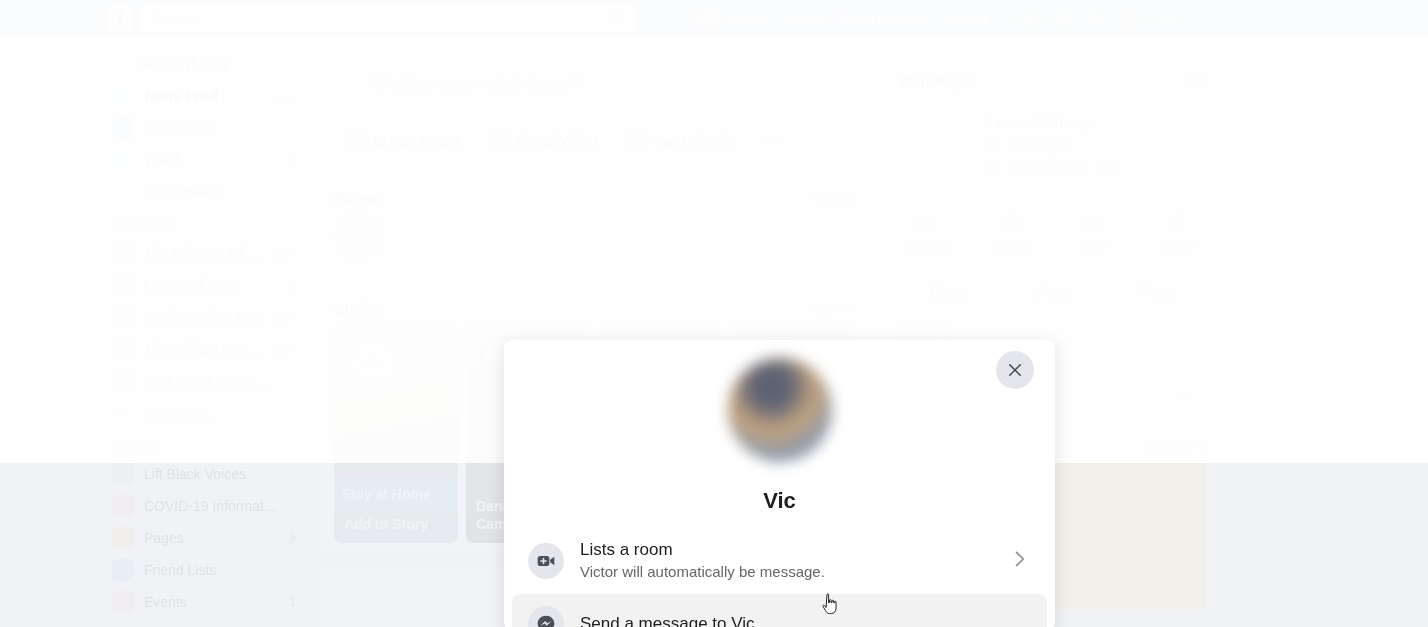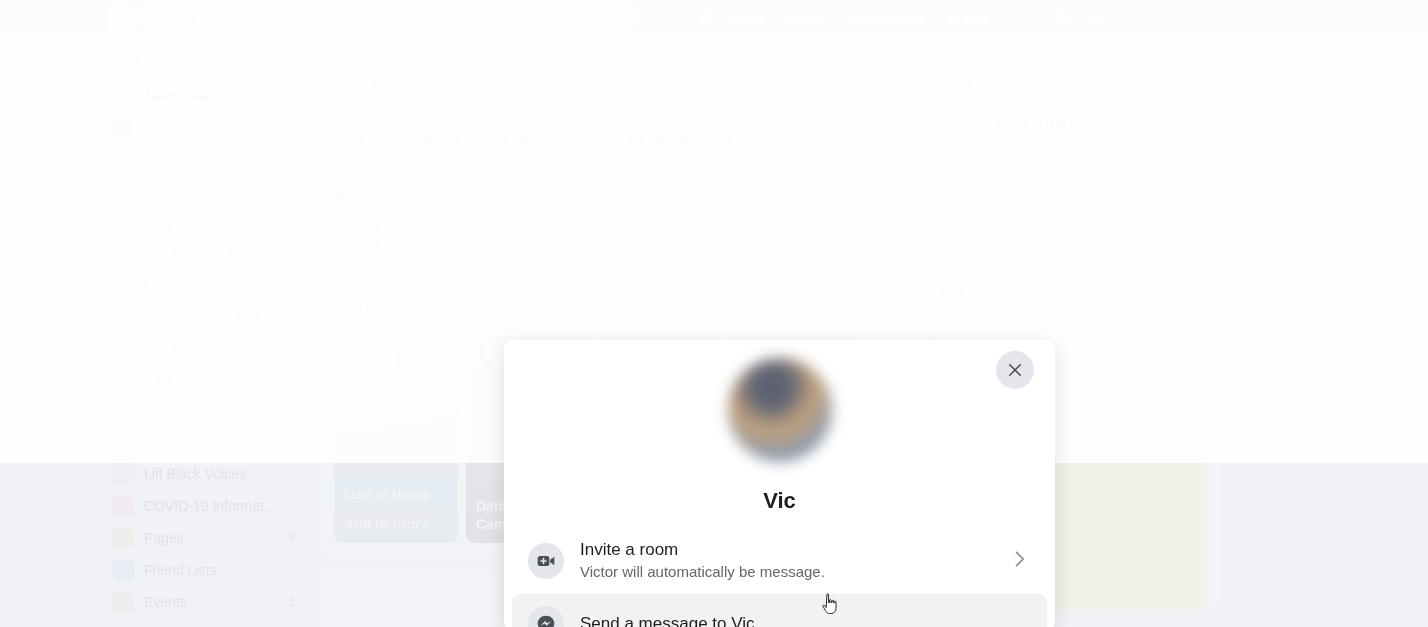--- a/index.html
+++ b/index.html
@@ -491,21 +491,21 @@
     <div class="opt-list">
       <div class="opt">
         <span class="opt-ic">
           <svg viewBox="0 0 24 24">
               <rect x="2" y="6" width="14" height="12" rx="3"></rect>
               <path d="M17 10.5l5-3.5v10l-5-3.5z"></path>
               <path d="M9 9v6M6 12h6" stroke="#e4e6eb" stroke-width="2" stroke-linecap="round"></path>
             </svg>
         </span>
         <span>
-          <span class="opt-title" style="display:block">Invite a room</span>
+          <span class="opt-title" style="display:block">Lists a room</span>
           <span class="opt-sub" style="display:block">Victor will automatically be message.</span>
         </span>
         <span class="chev">
           <svg viewBox="0 0 24 24" stroke-linecap="round">
               <polyline points="9,4 17,12 9,20"></polyline>
             </svg>
         </span>
       </div>
 
       <div class="opt hover">

